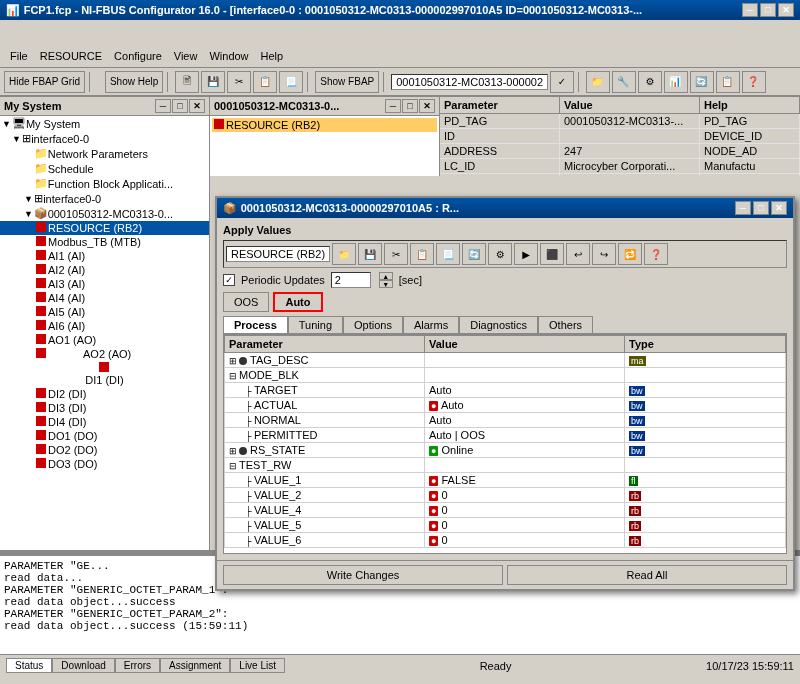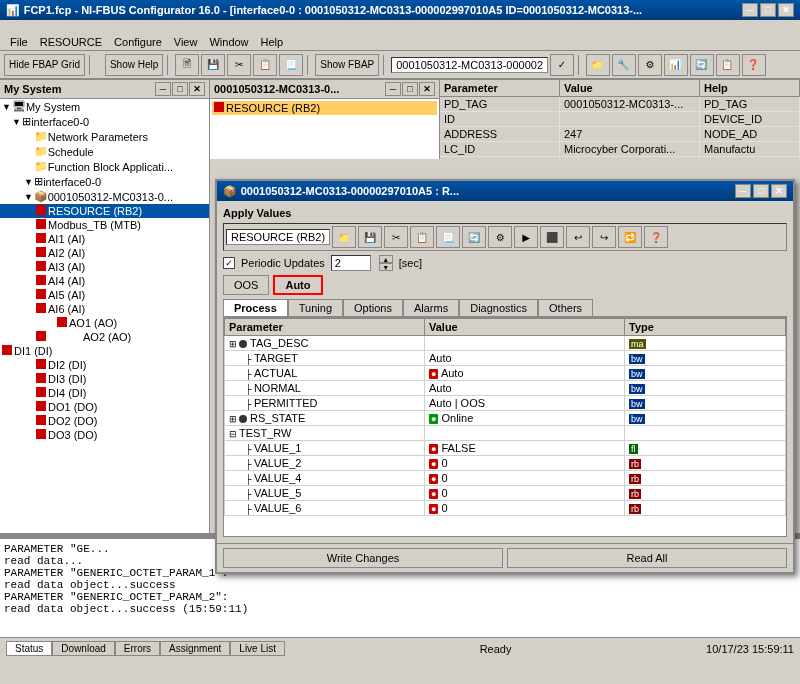--- a/index.html
+++ b/index.html
@@ -4,21 +4,21 @@
   <style>
     * { box-sizing: border-box; margin: 0; padding: 0; }
     body { font-family: 'Segoe UI', Tahoma, Arial, sans-serif; font-size: 11px; background: #d4d0c8; overflow: hidden; width: 800px; height: 684px; }
     
     
     .title-bar { background: linear-gradient(to bottom, #0054a6, #003a7a); color: white; height: 20px; display: flex; align-items: center; padding: 0 6px; font-size: 11px; font-weight: bold; }
     .title-bar-controls { margin-left: auto; display: flex; gap: 2px; }
     .title-btn { width: 16px; height: 14px; background: #d4d0c8; border: 1px solid #888; font-size: 9px; display: flex; align-items: center; justify-content: center; cursor: pointer; }
     
     
-    .menu-bar { background: #d4d0c8; border-bottom: 1px solid #888; height: 31px; display: flex; align-items: flex-end; padding: 0 4px; }
+    .menu-bar { background: #d4d0c8; border-bottom: 1px solid #888; height: 20px; display: flex; align-items: flex-start; padding: 0 4px; margin-top: 28px; }
     .menu-item { padding: 2px 6px; font-size: 11px; cursor: pointer; }
     
     
     .toolbar { background: #d4d0c8; border-bottom: 1px solid #888; height: 28px; display: flex; align-items: center; padding: 2px 4px; gap: 2px; }
     .tb-btn { width: 24px; height: 22px; background: #d4d0c8; border: 1px solid #888; display: flex; align-items: center; justify-content: center; cursor: pointer; font-size: 10px; }
     .tb-separator { width: 4px; height: 20px; border-left: 1px solid #888; margin: 0 2px; }
     .tb-label { background: white; border: 1px inset #888; padding: 1px 4px; font-size: 11px; min-width: 80px; }
     
     
     .left-panel { width: 210px; background: white; border-right: 1px solid #888; border-top: 1px solid #888; overflow-y: auto; }
@@ -193,29 +193,29 @@
       <span>AI4 (AI)</span>
     </div>
     <div class="tree-item" style="padding-left:36px;">
       <span><span class="red-square"></span></span>
       <span>AI5 (AI)</span>
     </div>
     <div class="tree-item" style="padding-left:36px;">
       <span><span class="red-square"></span></span>
       <span>AI6 (AI)</span>
     </div>
-    <div class="tree-item" style="padding-left:36px;margin-left:21px;">
+    <div class="tree-item" style="padding-left:36px;">
       <span><span class="red-square"></span></span>
       <span>AO1 (AO)</span>
     </div>
     <div class="tree-item" style="padding-left:36px;gap:35px;">
       <span><span class="red-square"></span></span>
       <span>AO2 (AO)</span>
     </div>
-    <div class="tree-item" style="">
+    <div class="tree-item" style="flex-direction:column;">
       <span><span class="red-square"></span></span>
       <span>DI1 (DI)</span>
     </div>
     <div class="tree-item" style="padding-left:36px;">
       <span><span class="red-square"></span></span>
       <span>DI2 (DI)</span>
     </div>
     <div class="tree-item" style="padding-left:36px;">
       <span><span class="red-square"></span></span>
       <span>DI3 (DI)</span>
@@ -359,20 +359,25 @@
               <th>Type</th>
             </tr>
           </thead>
           <tbody id="param-tbody">
           <tr>
                 <td style=""><span style="font-size:9px;">⊞ </span><span class="bullet"></span>TAG_DESC</td>
                 <td></td>
                 <td><span style="background:#555500;color:white;font-size:9px;padding:0 2px;">ma</span></td>
               </tr>
               <tr>
+                <td style=""><span style="cursor:pointer;font-size:9px;">⊟ </span>MODE_BLK</td>
+                <td></td>
+                <td></td>
+              </tr>
+              <tr>
                 <td style="padding-left: 20px;"><span style="font-size:9px;">├ </span>TARGET</td>
                 <td>Auto</td>
                 <td><span style="background:#003388;color:white;font-size:9px;padding:0 2px;">bw</span></td>
               </tr>
               <tr>
                 <td style="padding-left: 20px;"><span style="font-size:9px;">├ </span>ACTUAL</td>
                 <td><span style="background:#cc0000;color:white;font-size:9px;padding:0 2px;border-radius:1px;">●</span> Auto</td>
                 <td><span style="background:#003388;color:white;font-size:9px;padding:0 2px;">bw</span></td>
               </tr>
               <tr>

